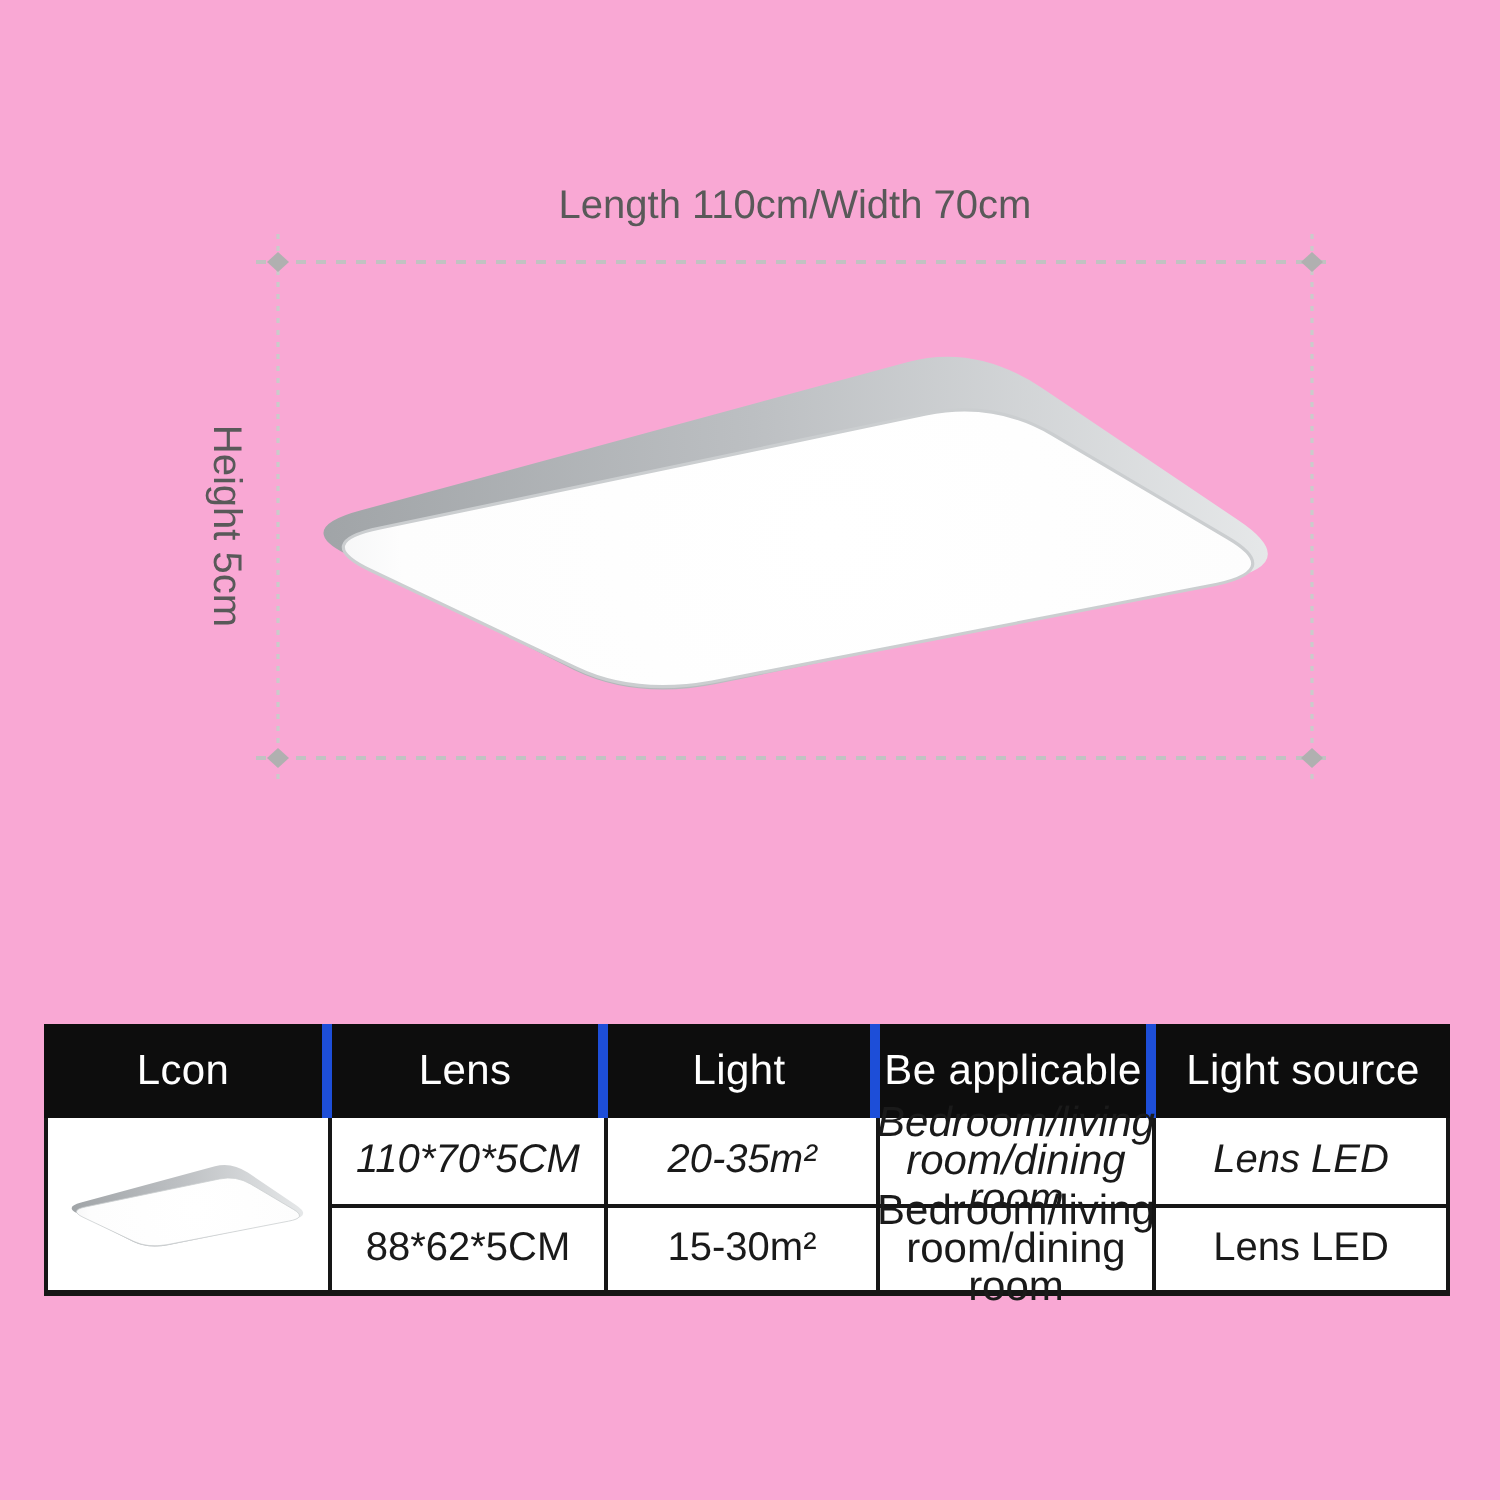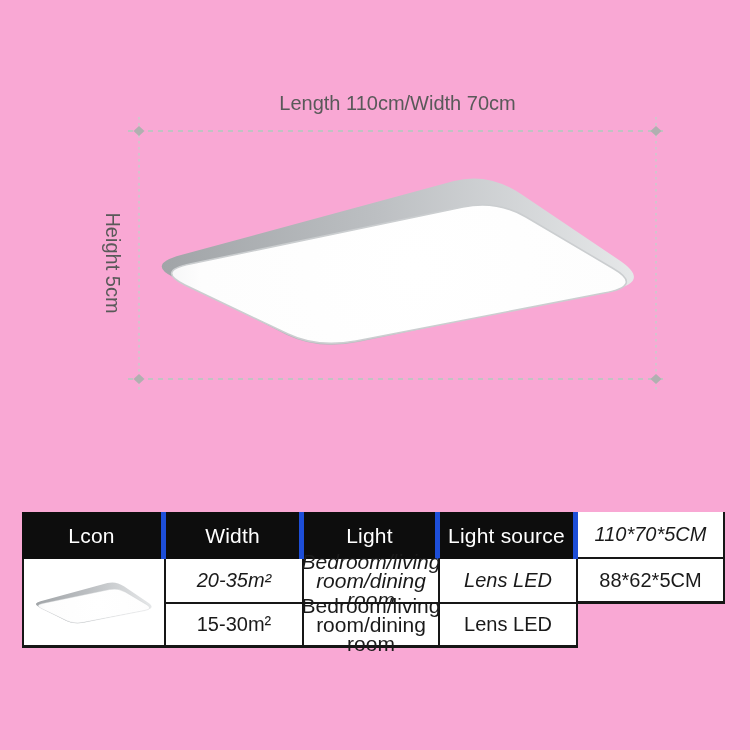--- a/index.html
+++ b/index.html
@@ -26,21 +26,21 @@
     grid-template-columns:144px 138px 136px 138px 147px;
     grid-template-rows:47px 45px 44px;
     color:#1a1a1a;
   }
   .spec-table *{box-sizing:border-box;}
   .hcell{
     background:#0d0d0d;color:#ffffff;font-size:21px;
     display:flex;align-items:center;justify-content:center;
     border-right:5px solid #1d4ed8;letter-spacing:.2px;
   }
-  .hcell:nth-child(5){border-right:none;font-style:italic;}
+  .hcell:nth-child(5){border-right:none;}
   .bcell{
     background:#ffffff;display:flex;align-items:center;justify-content:center;
     font-size:20px;border-right:2px solid #161616;text-align:center;
   }
   .cell-icon{
     grid-column:1;grid-row:2/4;
     border-left:2px solid #161616;border-bottom:3px solid #161616;
   }
   .row1{border-bottom:2px solid #161616;font-style:italic;}
   .row2{border-bottom:3px solid #161616;}
@@ -93,22 +93,23 @@
     </svg>
 
     <div class="dim-label length-label">Length 110cm/Width 70cm</div>
 
     <div class="dim-label height-label">Height 5cm</div>
   </div>
 
   <div class="spec-table">
 
     <div class="hcell">Lcon</div>
-    <div class="hcell">Width</div>
+    <div class="hcell">Lens</div>
     <div class="hcell">Light</div>
+    <div class="hcell">Be applicable</div>
     <div class="hcell">Light source</div>
 
     <div class="bcell cell-icon">
       <svg class="thumb" viewBox="138 158 522 200">
         <use href="#lamp"></use>
       </svg>
     </div>
 
     <div class="bcell row1">110*70*5CM</div>
     <div class="bcell row1">20-35m²</div>

